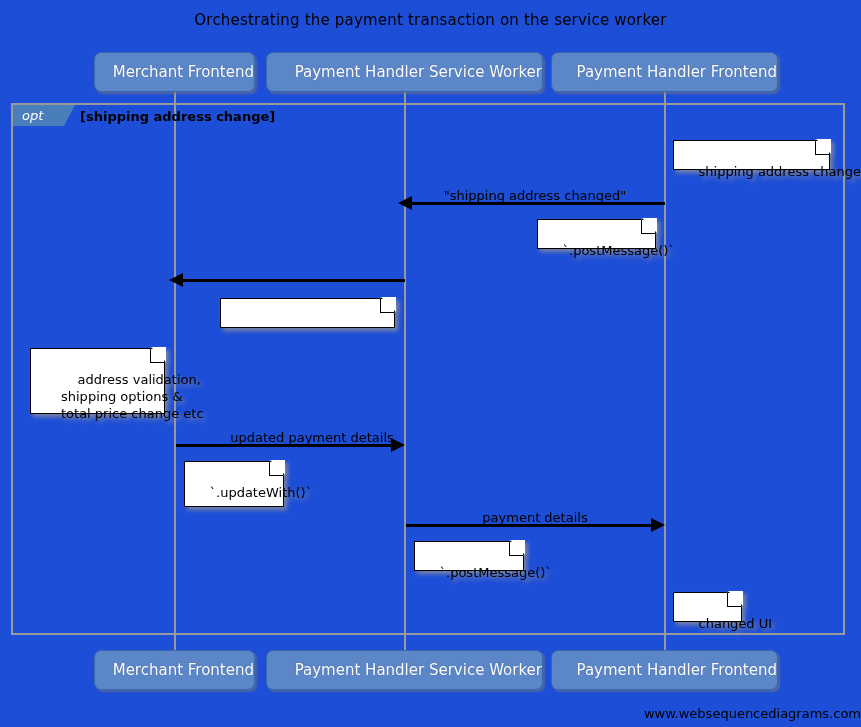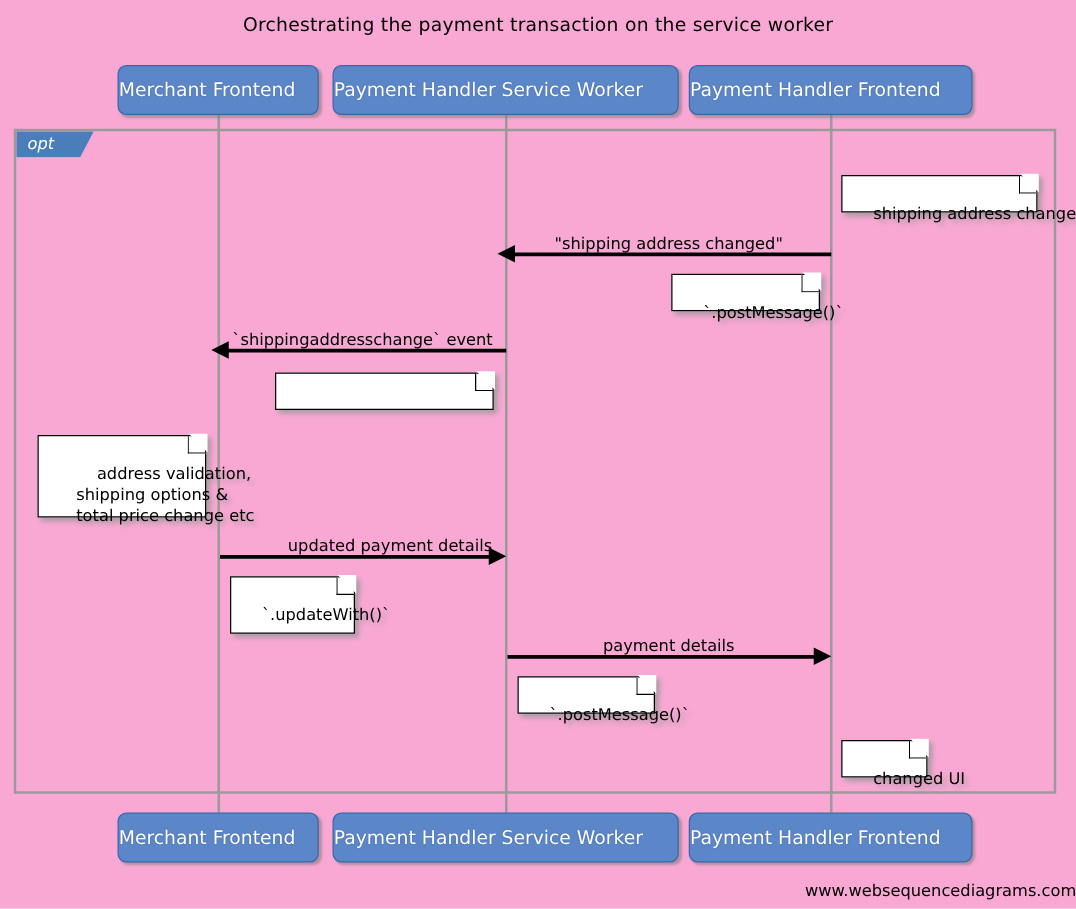--- a/index.html
+++ b/index.html
@@ -8,21 +8,21 @@
     background: #ffffff;
   }
   body {
     font-family: "DejaVu Sans", "Liberation Sans", sans-serif;
     -webkit-font-smoothing: none;
   }
   #canvas {
     position: relative;
     width: 861px;
     height: 727px;
-    background: #f9a8d4;
+    background: #1d4ed8;
     overflow: hidden;
   }
 
   
   .diagram-title {
     position: absolute;
     left: 0;
     top: 11px;
     width: 861px;
     text-align: center;
@@ -36,21 +36,21 @@
     position: absolute;
     box-sizing: border-box;
     background: #5b86c8;
     border: 1px solid #3a67ab;
     border-radius: 7px;
     color: #ffffff;
     font-size: 15px;
     text-align: center;
     display: flex;
     align-items: center;
-    justify-content: flex-start;
+    justify-content: flex-end;
     box-shadow: 2px 2px 2px rgba(120,120,120,0.55);
     text-shadow: 0px 0px 1px rgba(0,0,0,0.35);
   }
 
   
   .lifeline {
     position: absolute;
     width: 2px;
     background: #9a9a9a;
   }
@@ -160,20 +160,21 @@
 <div id="canvas">
 
   <div class="diagram-title">Orchestrating the payment transaction on the service worker</div>
 
   <div class="lifeline" style="left:174px; top:92px; height:558px;"></div>
   <div class="lifeline" style="left:404px; top:92px; height:558px;"></div>
   <div class="lifeline" style="left:664px; top:92px; height:558px;"></div>
 
   <div class="frame" style="left:11px; top:103px; width:834px; height:532px;"></div>
   <div class="frame-tag" style="left:13px; top:105px; width:62px;">opt</div>
+  <div class="frame-condition" style="left:80px; top:109px;">[shipping address change]</div>
 
   <div class="participant" style="left:94px; top:52px; width:161px; height:40px;">
     <span>Merchant Frontend</span>
   </div>
   <div class="participant" style="left:266px; top:52px; width:277px; height:40px;">
     <span>Payment Handler Service Worker</span>
   </div>
   <div class="participant" style="left:551px; top:52px; width:227px; height:40px;">
     <span>Payment Handler Frontend</span>
   </div>
@@ -187,21 +188,20 @@
   <div class="msg-label" style="left:405px; top:188px; width:260px;">"shipping address changed"</div>
   <div class="msg-line" style="left:410px; top:202px; width:255px;"></div>
   <div class="arrowhead left" style="left:398px; top:196px;"></div>
 
   <div class="note" style="left:537px; top:219px; width:119px; height:30px;">
     <span>`.postMessage()`</span>
     <span class="note-corner-cut"></span>
     <span class="note-fold"></span>
   </div>
 
-  <div class="msg-label" style="left:175px; top:265px; width:230px;">`shippingaddresschange` event</div>
   <div class="msg-line" style="left:181px; top:279px; width:224px;"></div>
   <div class="arrowhead left" style="left:169px; top:273px;"></div>
 
   <div class="note" style="left:220px; top:298px; width:175px; height:30px;">
     <span class="note-corner-cut"></span>
     <span class="note-fold"></span>
   </div>
 
   <div class="note" style="left:30px; top:348px; width:135px; height:66px;padding-left:30px;">
     <span>address validation,

